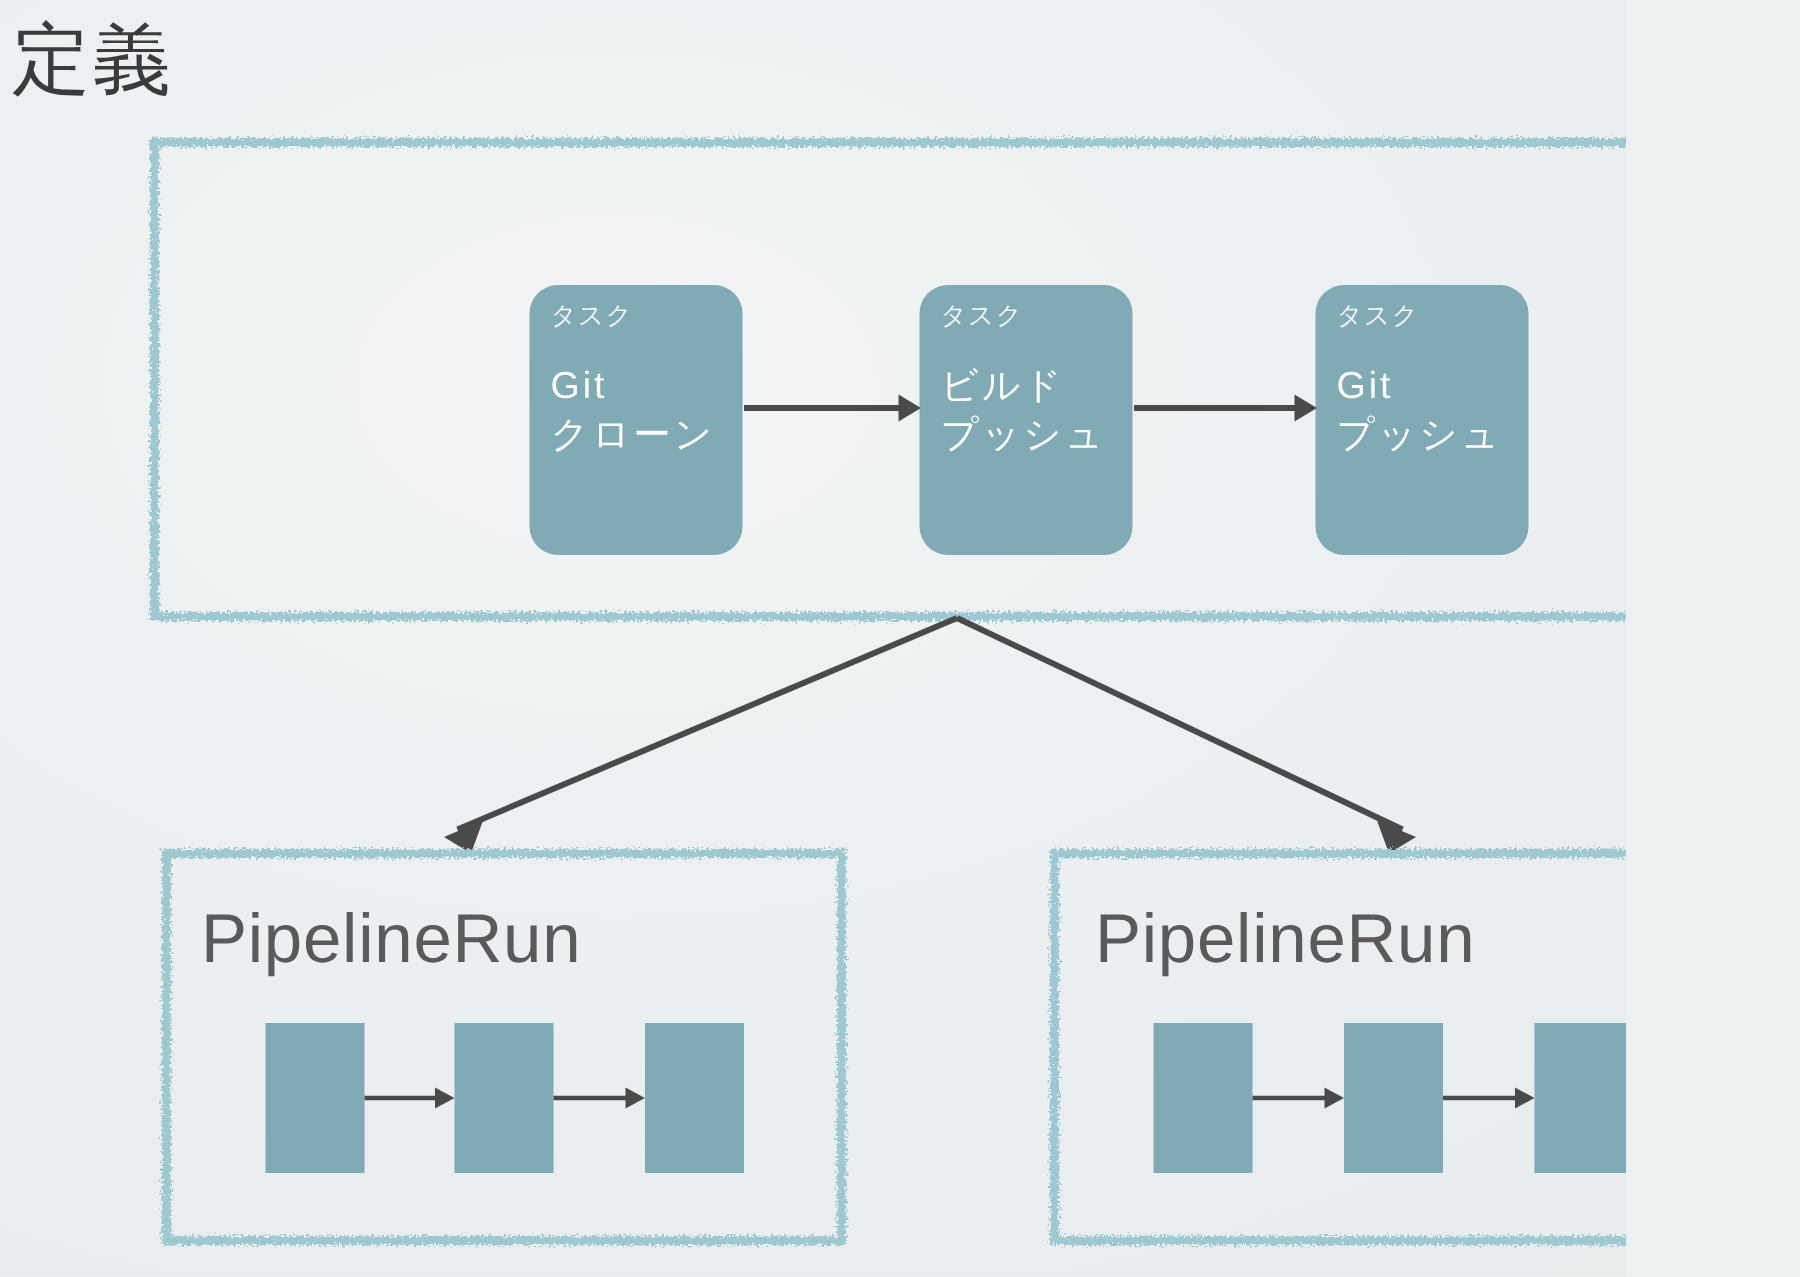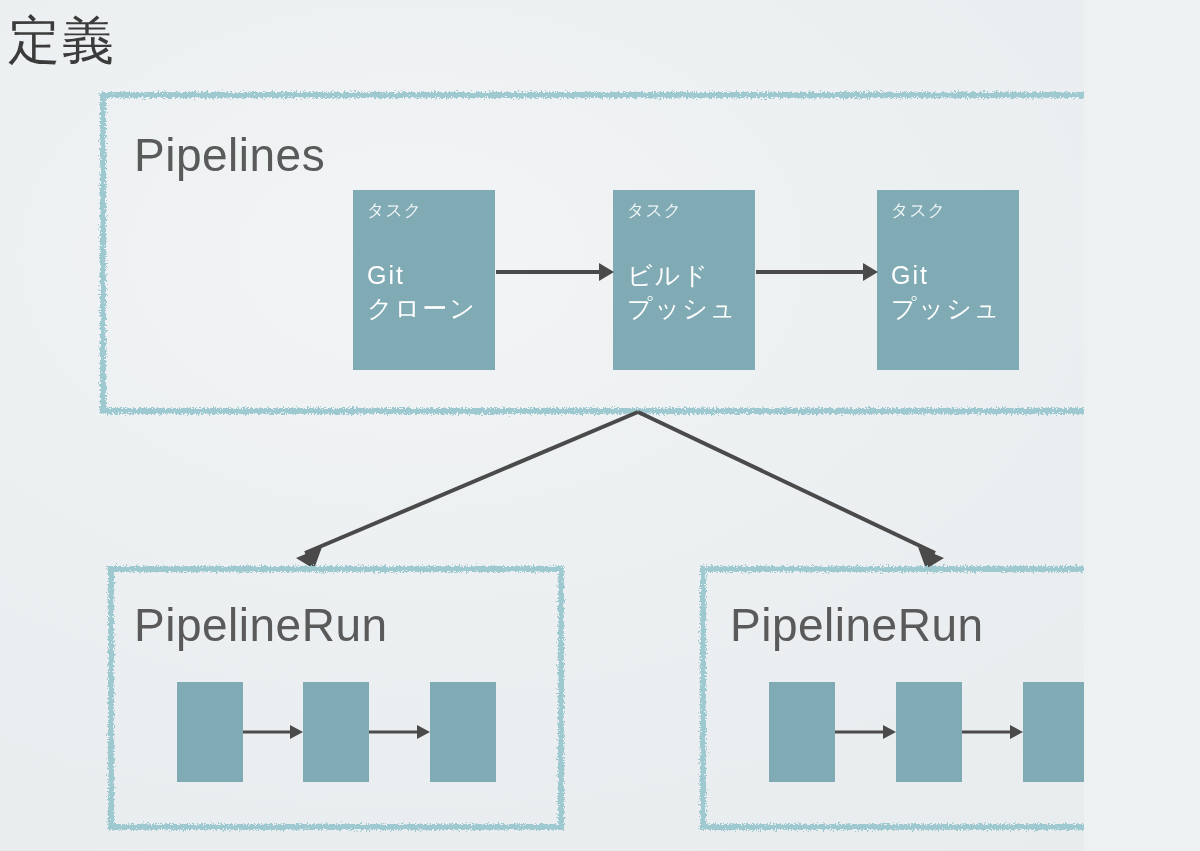--- a/index.html
+++ b/index.html
@@ -65,30 +65,31 @@
   
   #pipelines-box { left: 100px; top: 92px; width: 1062px; height: 322px; }
   #pipelines-label { left: 134px; top: 132px; font-size: 46px; }
 
   
   .task-card {
     position: absolute;
     background: #80aab4;
     box-sizing: border-box;
     padding: 12px 14px 0 14px;
+    border-radius: 19px;
   }
   .task-kind {
     color: #f0f5f6;
     font-size: 17px;
     font-weight: 300;
     letter-spacing: 1px;
     line-height: 1.1;
   }
   .task-title {
-    margin-top: 38px;
+    margin-top: 20px;
     color: #ffffff;
     font-size: 25px;
     font-weight: 300;
     letter-spacing: 2px;
     line-height: 1.35;
   }
   .task-title span { display: block; }
 
   #task-1 { left: 353px; top: 190px; width: 142px; height: 180px; }
   #task-2 { left: 613px; top: 190px; width: 142px; height: 180px; }
@@ -174,21 +175,20 @@
       <defs>
         <filter id="rough-edge-a" x="-10%" y="-10%" width="120%" height="120%">
           <feTurbulence type="fractalNoise" baseFrequency="0.55" numOctaves="4" seed="7" result="noise"></feTurbulence>
           <feDisplacementMap in="SourceGraphic" in2="noise" scale="7" xChannelSelector="R" yChannelSelector="G"></feDisplacementMap>
         </filter>
       </defs>
       <rect x="3" y="3" width="1056" height="316" stroke-width="6" filter="url(#rough-edge-a)"></rect>
     </svg>
   </div>
 
-  <div class="container-label" id="pipelines-label">Pipelines</div>
 
   <div class="task-card" id="task-1">
     <div class="task-kind">タスク</div>
     <div class="task-title">
       <span>Git</span>
       <span>クローン</span>
     </div>
   </div>
 
   <div class="task-card" id="task-2">

